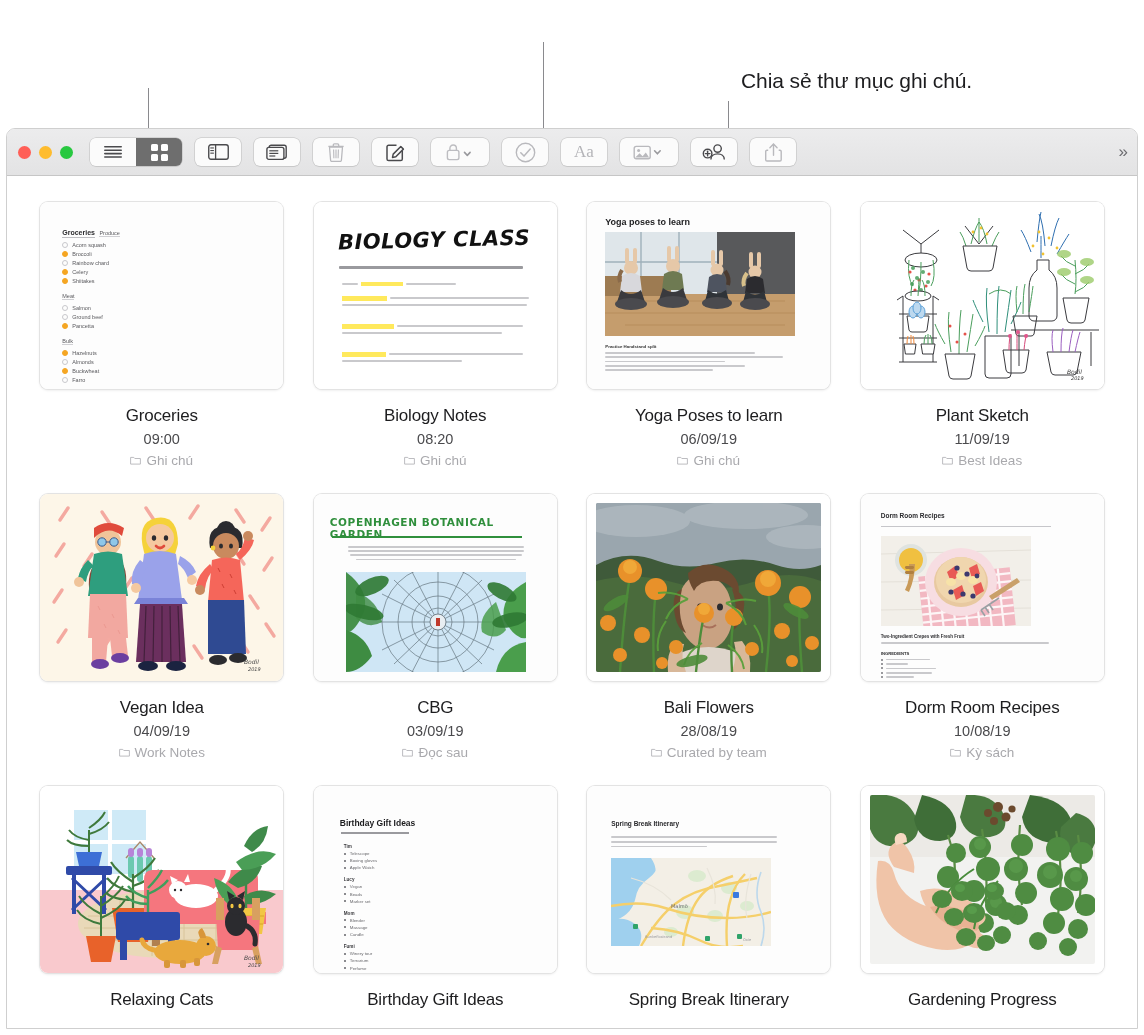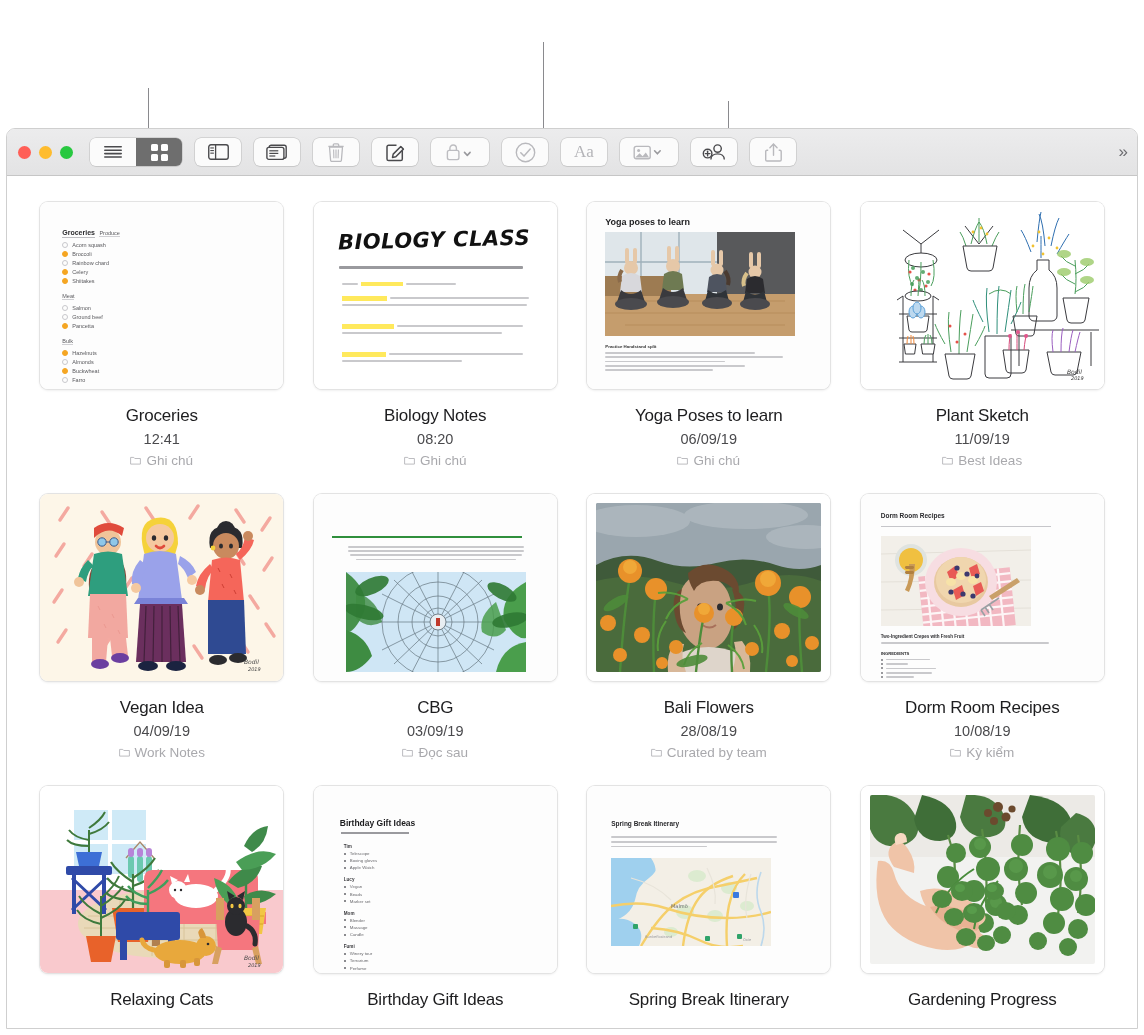--- a/index.html
+++ b/index.html
@@ -125,20 +125,21 @@
   svg { display: block; }
 </style>
 </head>
 <body>
 
 <div class="callout-layer">
   <div class="leader" style="left:148px; top:88px; height:47px;"></div>
 
   <div class="leader" style="left:543px; top:42px; height:93px;"></div>
 
+  <div class="callout-text" style="left:741px; top:67px;">Chia sẻ thư mục ghi chú.</div>
   <div class="leader" style="left:728px; top:101px; height:34px;"></div>
 </div>
 
 <div class="window">
 
   <div class="toolbar">
     <div class="traffic">
       <div class="dot red"></div>
       <div class="dot yellow"></div>
       <div class="dot green"></div>
@@ -324,21 +325,21 @@
                 </div>
               <div style="display:flex;align-items:center;gap:4px;">
                   <span class="chk"></span>
                   <span style="font-size:5.5px;color:#59595d;">Farro</span>
                 </div>
             </div>
           </div>
         </div>
       </div>
       <div class="cap-title">Groceries</div>
-      <div class="cap-date">12:41</div>
+      <div class="cap-date">09:00</div>
       <div class="cap-folder">
         <svg width="11" height="9" viewBox="0 0 11 9">
             <path d="M.6 1.4h3.2l1 1.1h5.6v5.6H.6z" fill="none" stroke="#b6b6ba" stroke-width="0.9"></path>
           </svg>
         <span>Ghi chú</span>
       </div>
     </div>
 
     <div class="cell">
       <div class="thumb">
@@ -717,20 +718,21 @@
         <svg width="11" height="9" viewBox="0 0 11 9">
             <path d="M.6 1.4h3.2l1 1.1h5.6v5.6H.6z" fill="none" stroke="#b6b6ba" stroke-width="0.9"></path>
           </svg>
         <span>Work Notes</span>
       </div>
     </div>
 
     <div class="cell" style="margin-top:26px;">
       <div class="thumb">
         <div class="thumb-inner paper">
+          <div style="position:absolute;left:16px;top:22px;right:14px;font-family:'DejaVu Sans',sans-serif;font-weight:bold;font-size:10.5px;color:#2f8f3c;letter-spacing:0.6px;">COPENHAGEN BOTANICAL GARDEN</div>
           <div style="position:absolute;left:18px;top:42px;width:190px;height:2px;background:#2f8f3c;"></div>
           <div style="position:absolute;left:24px;top:52px;right:22px;display:flex;flex-direction:column;gap:2.4px;align-items:center;">
             <div class="tl" style="width:176px;height:1.8px;"></div>
             <div class="tl" style="width:176px;height:1.8px;"></div>
             <div class="tl" style="width:172px;height:1.8px;"></div>
             <div class="tl" style="width:160px;height:1.8px;"></div>
           </div>
           <div style="position:absolute;left:32px;top:78px;width:180px;height:100px;overflow:hidden;">
             <svg width="180" height="100" viewBox="0 0 180 100">
               <rect width="180" height="100" fill="#cfe6f5"></rect>
@@ -967,21 +969,21 @@
             </div>
           </div>
         </div>
       </div>
       <div class="cap-title">Dorm Room Recipes</div>
       <div class="cap-date">10/08/19</div>
       <div class="cap-folder">
         <svg width="11" height="9" viewBox="0 0 11 9">
             <path d="M.6 1.4h3.2l1 1.1h5.6v5.6H.6z" fill="none" stroke="#b6b6ba" stroke-width="0.9"></path>
           </svg>
-        <span>Kỳ kiểm</span>
+        <span>Kỳ sách</span>
       </div>
     </div>
 
     <div class="cell row3" style="margin-top:26px;">
       <div class="thumb">
         <div class="thumb-inner">
           <svg width="243" height="187" viewBox="0 0 243 187">
             <rect width="243" height="187" fill="#fff"></rect>
             <rect y="104" width="243" height="83" fill="#f9c9cd"></rect>
             <rect x="34" y="24" width="72" height="64" fill="#cfeaf7"></rect>

